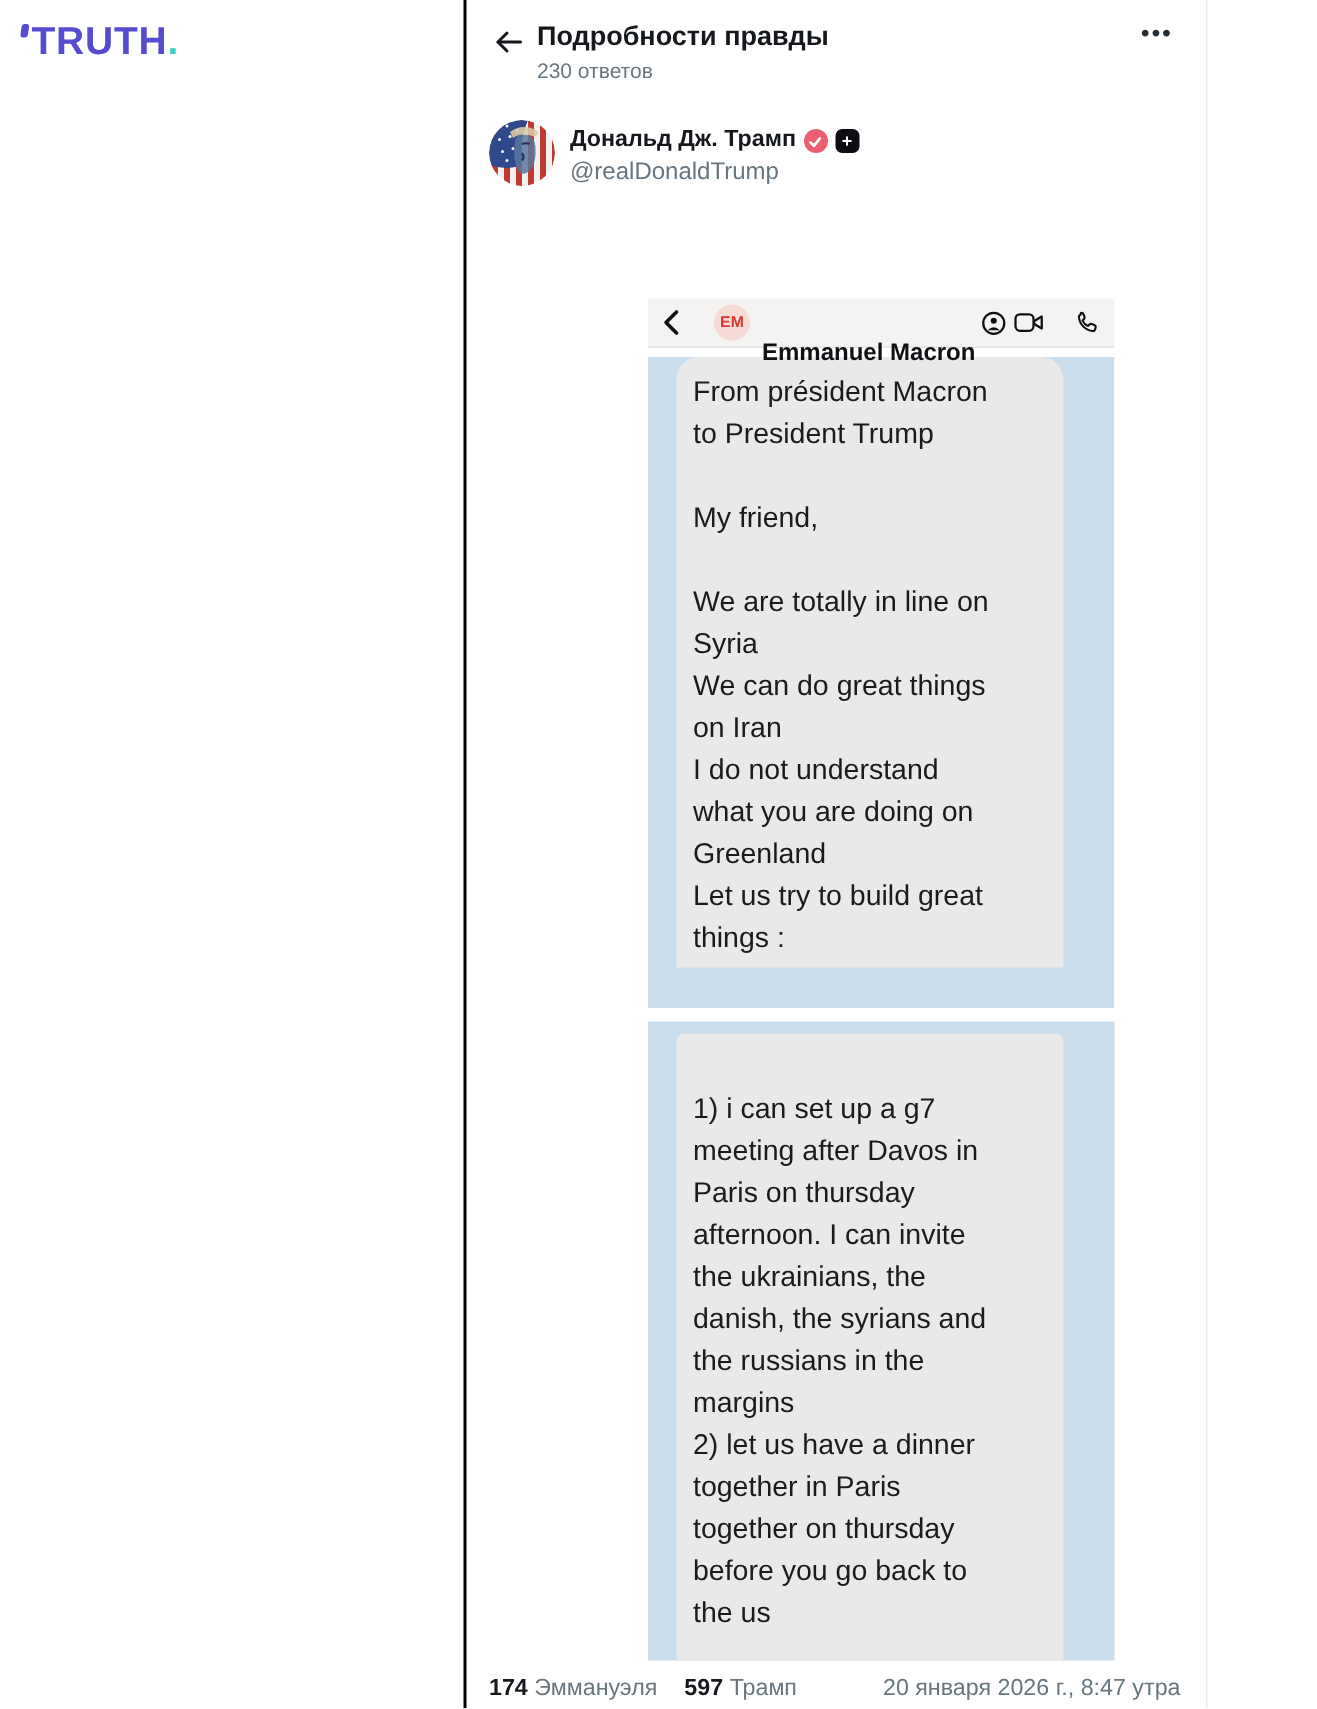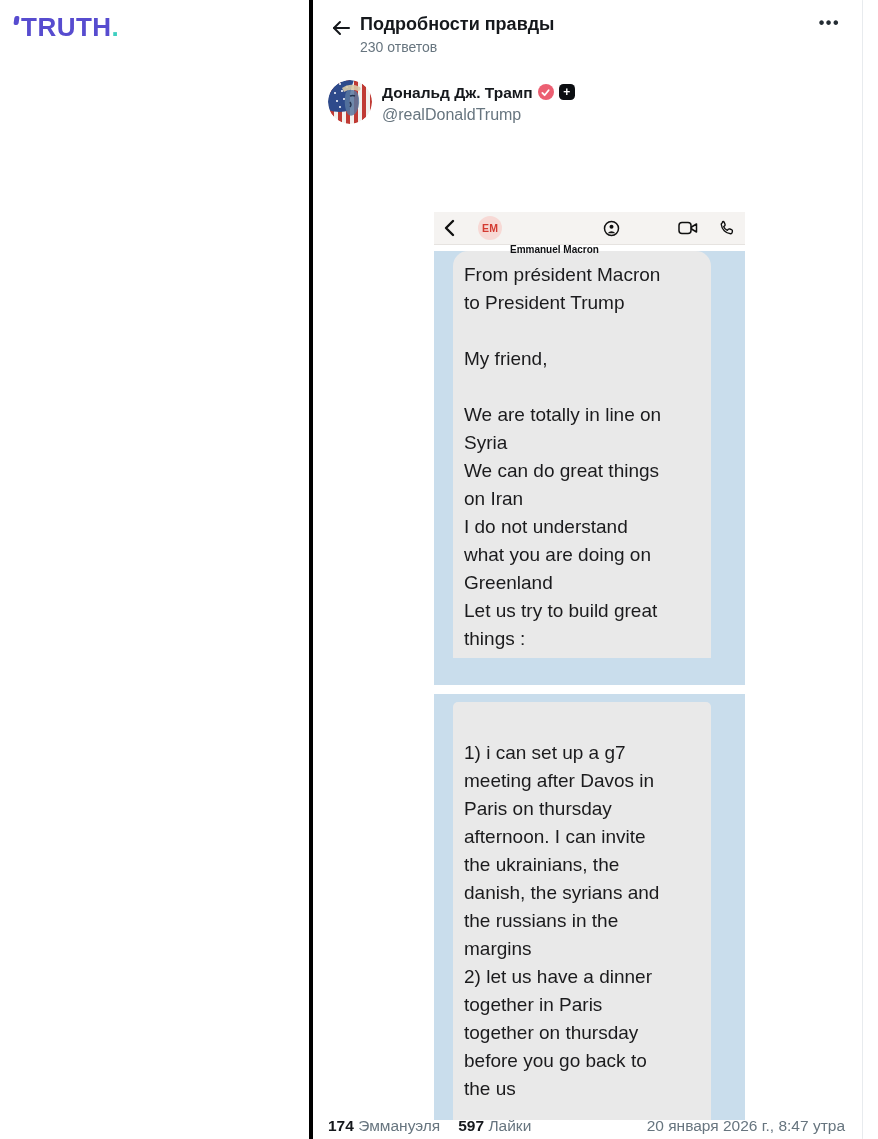--- a/index.html
+++ b/index.html
@@ -8,59 +8,59 @@
   .page { position:relative; width:878px; height:1139px; background:#fff; overflow:hidden;border-radius:17px; }
 
   
   .left-rail { position:absolute; left:0; top:0; width:309px; height:100%; }
   .logo { position:absolute; left:14px; top:14px; display:flex; align-items:flex-start; cursor:pointer; }
   .logo-tick { display:inline-block; width:5px; height:9px; border-radius:2px; background:#574ccf; margin:2px 2px 0 0; transform:skewX(-8deg); }
   .logo-word { font-size:26px; font-weight:800; letter-spacing:0.5px; color:#574ccf; line-height:26px; }
   .logo-dot { font-size:26px; font-weight:800; color:#3ecfc0; line-height:26px; }
 
   
-  .column { position:absolute; left:309px; top:0; width:554px; height:100%;
-            border-left:4px solid #000000; border-right:1px solid #e8ebee; background:#fff; }
+  .column { position:absolute; left:309px; top:0; width:496px; height:100%;
+            border-left:2px solid #000000; border-right:1px solid #e8ebee; background:#fff; }
 
   
   .detail-header { position:absolute; top:0; left:0; right:0; height:62px; }
   .back-btn { position:absolute; left:17px; top:16px; width:24px; height:24px; background:none; border:none; cursor:pointer; color:#15181c; }
   .titles { position:absolute; left:47px; top:13px; }
   .page-title { font-size:18px; font-weight:700; color:#15181c; line-height:23px; }
   .page-subtitle { font-size:14px; color:#67757f; margin-top:3px; }
   .more-btn { position:absolute; right:22px; top:14px; background:none; border:none; cursor:pointer;
               font-size:16px; letter-spacing:1.5px; color:#242d34; font-weight:700; }
 
   
   .author-row { position:absolute; top:80px; left:15px; display:flex; }
   .avatar { width:44px; height:44px; border-radius:50%; overflow:hidden; flex:0 0 44px; cursor:pointer; }
   .author-meta { margin-left:10px; padding-top:4px; }
-  .name-row { display:flex; align-items:flex-start; gap:5px; }
+  .name-row { display:flex; align-items:flex-end; gap:5px; }
   .author-name { font-size:15.5px; font-weight:700; color:#15181c; cursor:pointer; }
   .badge-verified { width:16px; height:16px; border-radius:50%; background:#ec5f72; display:inline-flex; align-items:center; justify-content:center; }
   .badge-plus { width:16px; height:16px; border-radius:4.5px; background:#0c0e12; color:#fff; display:inline-flex;
                 align-items:center; justify-content:center; font-size:12px; font-weight:700; line-height:1; }
   .author-handle { font-size:16px; color:#67757f; margin-top:4px; cursor:pointer; }
 
   
   .post-text { position:absolute; top:149px; left:15px; right:15px; font-size:16.5px; color:#1d2126; line-height:22px; }
 
   
-  .attachment { position:absolute; top:212px; left:121px; width:311px; cursor:pointer; }
+  .attachment { position:absolute; top:199px; left:121px; width:311px; cursor:pointer; }
   .shot { width:311px; overflow:hidden; }
   .shot-1 { height:473px; margin-bottom:9px; }
   .shot-2 { height:426px; background:#c9ddec; padding-top:8px; }
 
   .chat-header { height:33px; background:#f5f3f1; border-bottom:1px solid #e6e3e0;
                  display:flex; align-items:center; padding:0 8px 0 9px; }
   .chat-back { color:#111; display:flex; align-items:center; }
   .em-avatar { width:24px; height:24px; border-radius:50%; background:#f7d9d5; color:#d43a31;
                font-size:10.5px; font-weight:700; display:flex; align-items:center; justify-content:center;
                margin-left:22px; letter-spacing:0.2px; }
-  .contact-name { margin-left:8px; font-size:10px; font-weight:700; color:#101114;margin-top:42px; }
+  .contact-name { margin-left:8px; font-size:16px; font-weight:700; color:#101114;margin-top:42px; }
   .contact-icon { margin-left:4px; display:flex; }
   .cam-icon { margin-left:auto; display:flex; }
   .phone-icon { margin-left:21px; margin-right:2px; display:flex; }
 
   .chat-body { height:440px; background:#c9ddec; }
   .day-label { text-align:center; padding-top:5px; font-size:17px; font-weight:600; color:#7f8e9d; height:27px; }
 
   .bubble { margin-left:19px; width:258px; background:#e9e9e9; color:#1b1b1d;
             font-size:19px; line-height:28px; white-space:pre-line; }
   .bubble-1 { margin-top:6px; height:407px; border-radius:15px 15px 0 0; padding:10px 11px; }
@@ -220,18 +220,18 @@
 before you go back to
 the us</div>
           
         </div>
       </div>
 
     </figure>
 
     <footer class="stats">
       <span class="stat"><b>174</b> <span>Эммануэля</span></span>
-      <span class="stat"><b>597</b> <span>Лайки</span></span>
+      <span class="stat"><b>597</b> <span>Трамп</span></span>
       <span class="stat-date">20 января 2026 г., 8:47 утра</span>
     </footer>
 
   </main>
 </div>
 
 </body></html>

